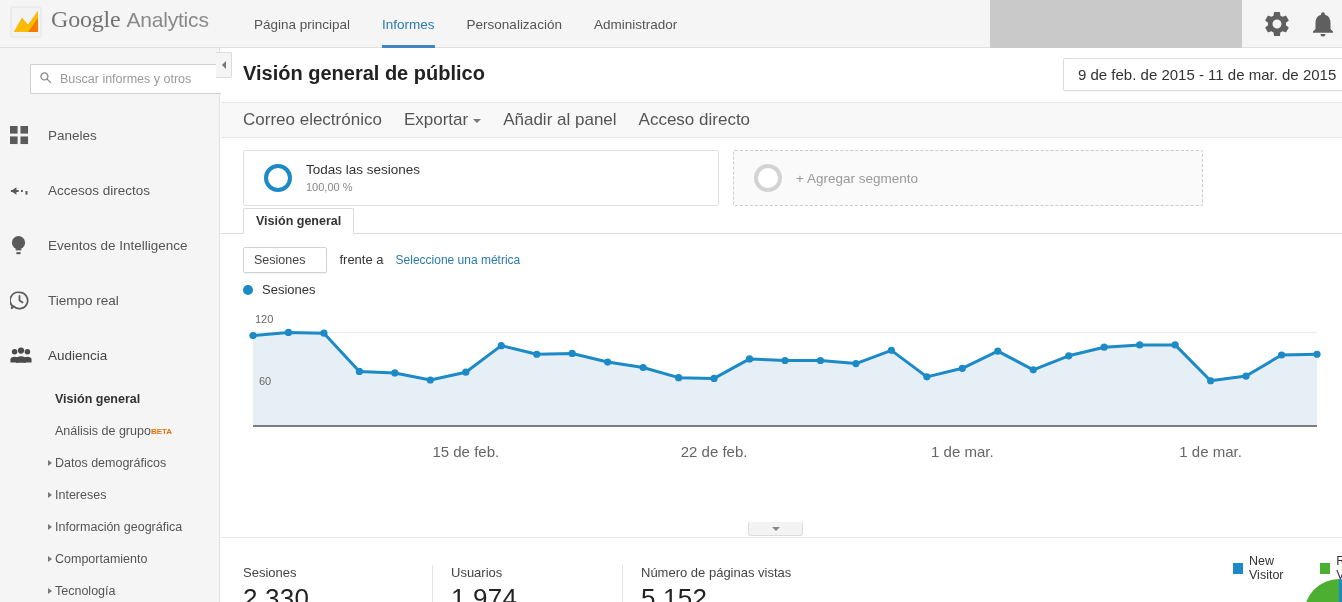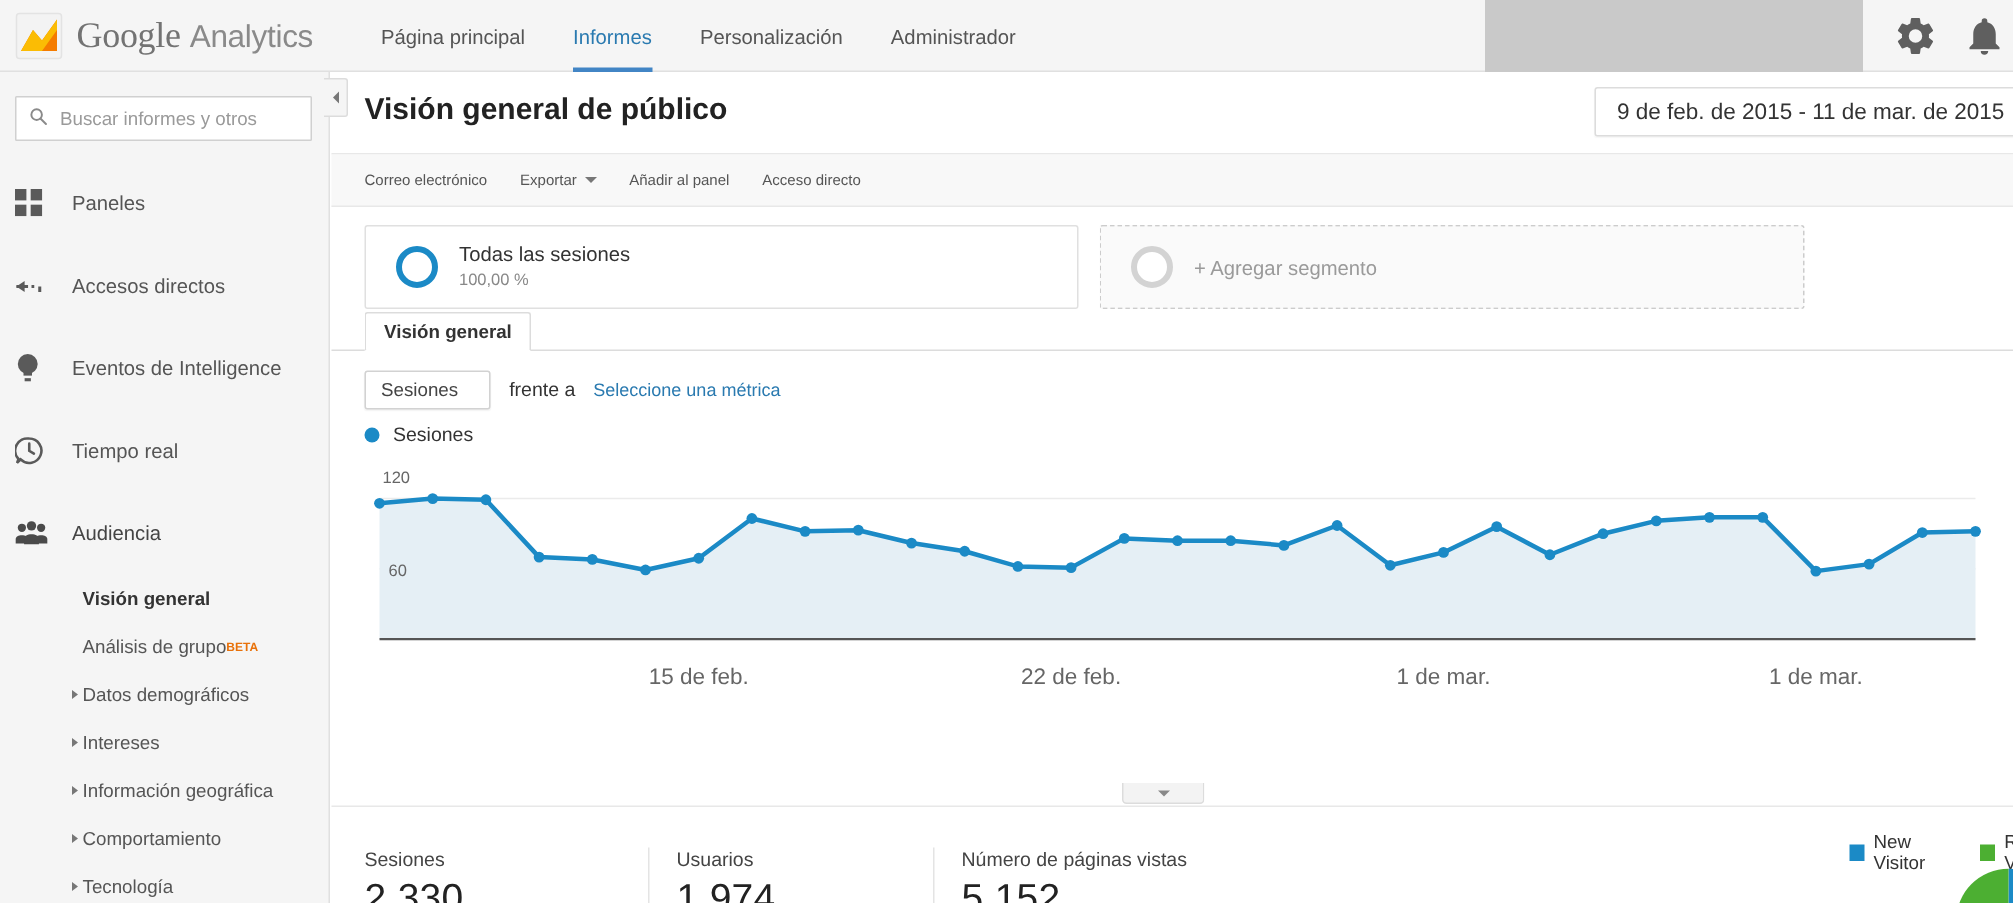--- a/index.html
+++ b/index.html
@@ -11,21 +11,21 @@
     font-size: 13px;
     color: #444;
     background: #fff;
   }
 
   
   .topbar {
     position:absolute; top:0; left:0; width:1342px; height:48px;
     background:#f5f5f5; border-bottom:1px solid #e0e0e0;
   }
-  .brand { position:absolute; left:10px; top:6px; display:flex; align-items:center; height:36px; }
+  .brand { position:absolute; left:10px; top:6px; display:flex; align-items:flex-start; height:36px; }
   .brand-logo { width:32px; height:32px; position:relative; }
   .brand-text { margin-left:9px; font-size:24px; color:#737373; letter-spacing:-0.2px;
                 font-family:"Liberation Serif", serif; white-space:nowrap; }
   .brand-text .analytics { font-family:"Liberation Sans", sans-serif; font-size:21px; color:#8a8a8a; }
 
   .topnav { position:absolute; left:238px; top:0; height:48px; display:flex; align-items:stretch; }
   .topnav a {
     display:flex; align-items:center; padding:1px 16px; font-size:13.5px;
     color:#555; text-decoration:none; position:relative; white-space:nowrap;
   }
@@ -39,21 +39,21 @@
   }
   .topicon { position:absolute; top:9px; width:30px; height:30px; cursor:pointer; }
   #gear-ic { left:1262px; }
   #bell-ic { left:1308px; }
 
   
   .sidebar {
     position:absolute; left:0; top:48px; width:220px; height:554px;
     background:#f5f5f5; border-right:1px solid #e0e0e0;
   }
-  .search-wrap { padding:16px 12px 0 10px; }
+  .search-wrap { padding:16px 12px 0 10px;margin-left:20px; }
   .search-box {
     width:198px; height:30px; border:1px solid #d0d0d0; background:#fff;
     display:flex; align-items:center; padding-left:8px; border-radius:1px;
   }
   .search-box input {
     border:0; outline:0; font-size:12.5px; color:#333; background:transparent;
     width:162px; margin-left:6px; font-family:"Liberation Sans", sans-serif;
   }
   .search-box input::placeholder { color:#9a9a9a; }
 
@@ -103,21 +103,21 @@
     padding:0 8px 0 14px; cursor:pointer; box-shadow:0 1px 1px rgba(0,0,0,0.04);
   }
   .daterange .dr-text { font-size:15px; color:#333; white-space:nowrap; }
   .dr-caret { width:0;height:0;border-top:5px solid #999;
               border-left:4.5px solid transparent;border-right:4.5px solid transparent; margin-left:10px; }
 
   .actionbar {
     height:35px; background:#f8f8f8; border-bottom:1px solid #e8e8e8;
     display:flex; align-items:center; padding-left:22px; position:relative;
   }
-  .action { font-size:10px; color:#555; margin-right:22px; cursor:pointer; white-space:nowrap; }
+  .action { font-size:17px; color:#555; margin-right:22px; cursor:pointer; white-space:nowrap; }
   .action .acaret {
     display:inline-block; width:0;height:0;border-top:4px solid #777;
     border-left:4px solid transparent;border-right:4px solid transparent;
     margin-left:5px; vertical-align:middle;
   }
   .grad-icon { position:absolute; right:20px; top:9px; cursor:pointer; }
 
   
   .segbar { height:70px; padding:12px 21px 0 22px; display:flex; gap:14px; }
   .segcard {

